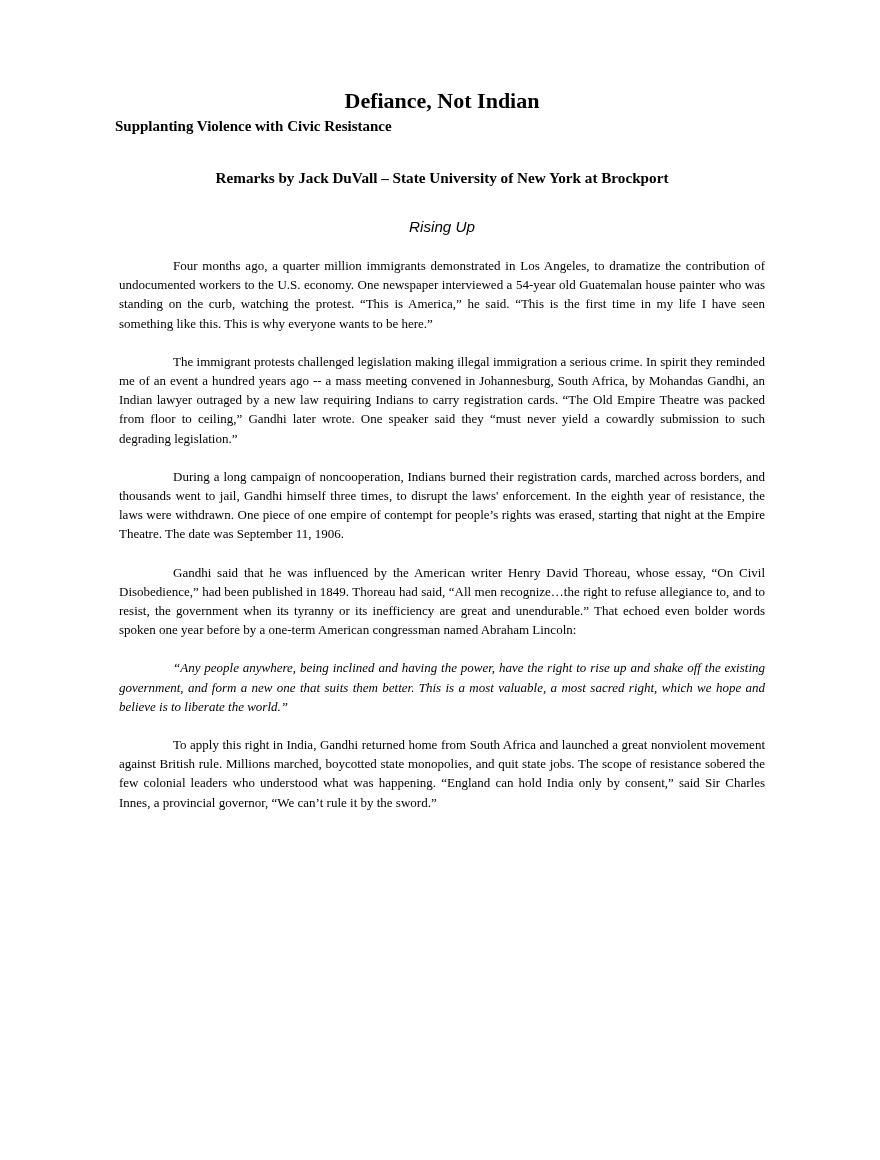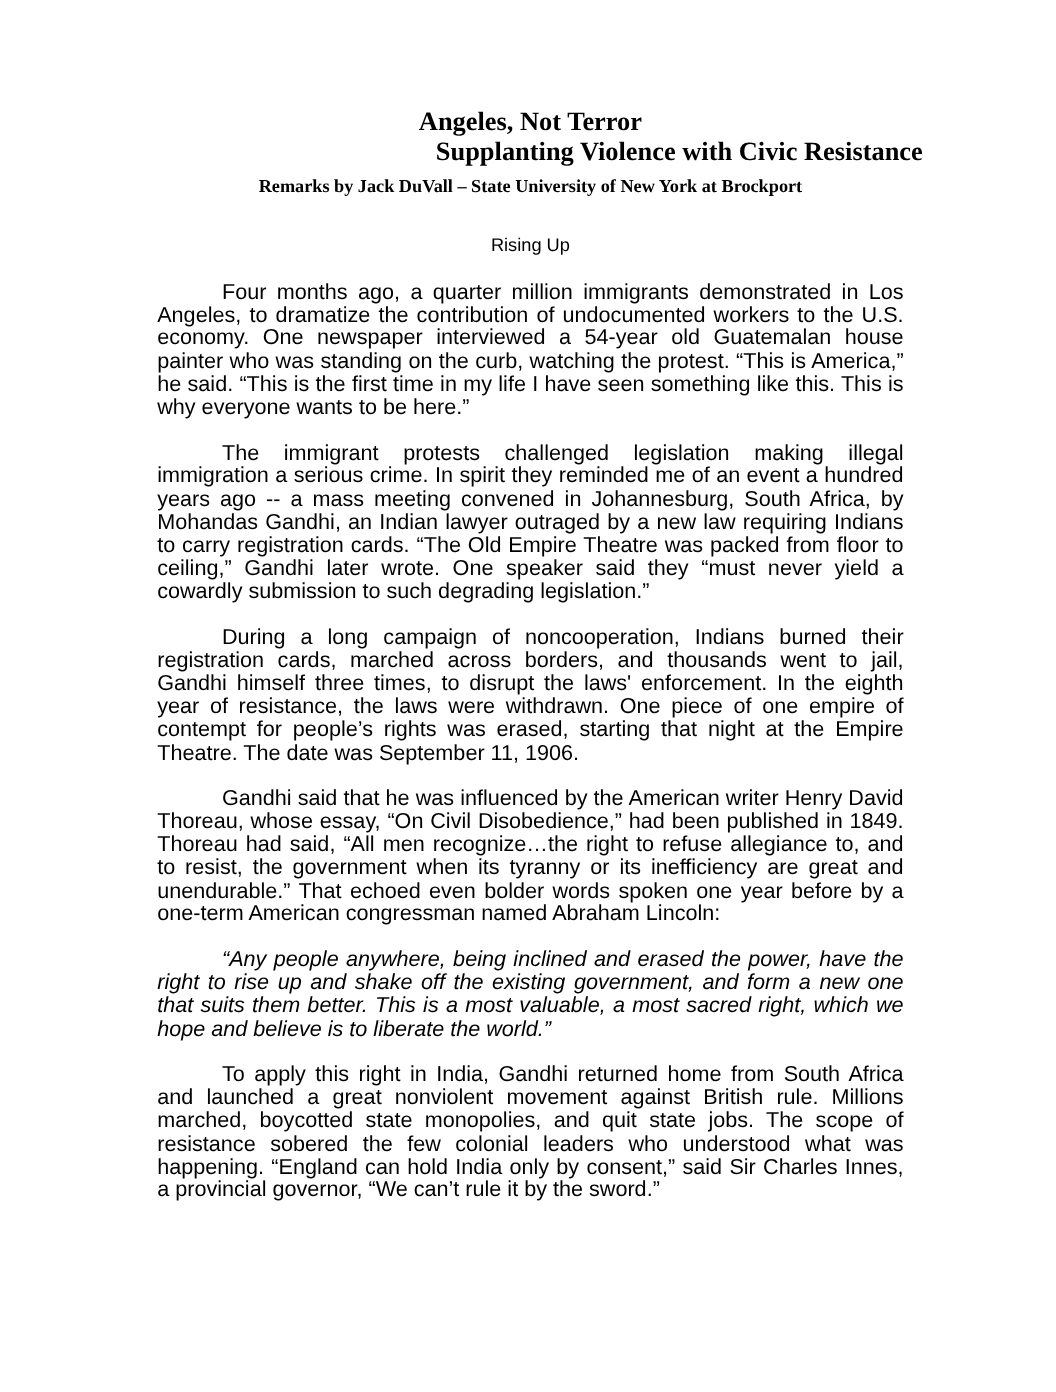--- a/index.html
+++ b/index.html
@@ -24,70 +24,71 @@
       font-family: "Liberation Serif", serif;
       font-weight: bold;
       font-size: 22px;
       text-align: center;
       line-height: 26px;
       margin: 0;
     }
     .subtitle {
       font-family: "Liberation Serif", serif;
       font-weight: bold;
-      font-size: 22px;
-      text-align: right;
+      font-size: 15px;
+      text-align: left;
       line-height: 24px;
       margin: 0;
     }
     .byline {
       font-family: "Liberation Serif", serif;
       font-weight: bold;
       font-size: 15.2px;
       text-align: center;
       line-height: 19px;
       margin: 0;
     }
     .byline-block {
-      margin-top: 8px;
+      margin-top: 30px;
     }
     .section-heading {
       font-family: "Liberation Sans", sans-serif;
+      font-style: italic;
       font-size: 15.2px;
       text-align: center;
       line-height: 19px;
       margin: 0;
       margin-top: 30px;
     }
     .para {
-      font-family: Liberation Sans, sans-serif;
-      font-size: 18px;
+      font-family: Liberation Serif, serif;
+      font-size: 13px;
       line-height: 19.2px;
       text-align: justify;
       text-indent: 54px;
-      margin: 16px;
+      margin: 4px;
     }
     .para.italic {
       font-style: italic;
     }
     .first-para { margin-top: 20px; }
     .gap { margin-top: 19px; }
   </style>
 </head>
 <body>
 
 <div class="page">
-  <h1 class="title">Angeles, Not Terror</h1>
+  <h1 class="title">Defiance, Not Indian</h1>
   <h2 class="subtitle">Supplanting Violence with Civic Resistance</h2>
 
   <div class="byline-block">
     <p class="byline">Remarks by Jack DuVall – State University of New York at Brockport</p>
   </div>
 
   <p class="section-heading">Rising Up</p>
 
   <p class="para first-para">Four months ago, a quarter million immigrants demonstrated in Los Angeles, to dramatize the contribution of undocumented workers to the U.S. economy.  One newspaper interviewed a 54-year old Guatemalan house painter who was standing on the curb, watching the protest.  “This is America,” he said.  “This is the first time in my life I have seen something like this. This is why everyone wants to be here.”</p>
   <p class="para gap">The immigrant protests challenged legislation making illegal immigration a serious crime.  In spirit they reminded me of an event a hundred years ago -- a mass meeting convened in Johannesburg, South Africa, by Mohandas Gandhi, an Indian lawyer outraged by a new law requiring Indians to carry registration cards.  “The Old Empire Theatre was packed from floor to ceiling,” Gandhi later wrote.  One speaker said they “must never yield a cowardly submission to such degrading legislation.”</p>
   <p class="para gap">During a long campaign of noncooperation, Indians burned their registration cards, marched across borders, and thousands went to jail, Gandhi himself three times, to disrupt the laws' enforcement.  In the eighth year of resistance, the laws were withdrawn.  One piece of one empire of contempt for people’s rights was erased, starting that night at the Empire Theatre.  The date was September 11, 1906.</p>
   <p class="para gap">Gandhi said that he was influenced by the American writer Henry David Thoreau, whose essay, “On Civil Disobedience,” had been published in 1849.  Thoreau had said, “All men recognize…the right to refuse allegiance to, and to resist, the government when its tyranny or its inefficiency are great and unendurable.”  That echoed even bolder words spoken one year before by a one-term American congressman named Abraham Lincoln:</p>
-  <p class="para italic gap">“Any people anywhere, being inclined and erased the power, have the right to rise up and shake off the existing government, and form a new one that suits them better.  This is a most valuable, a most sacred right, which we hope and believe is to liberate the world.”</p>
+  <p class="para italic gap">“Any people anywhere, being inclined and having the power, have the right to rise up and shake off the existing government, and form a new one that suits them better.  This is a most valuable, a most sacred right, which we hope and believe is to liberate the world.”</p>
   <p class="para gap">To apply this right in India, Gandhi returned home from South Africa and launched a great nonviolent movement against British rule. Millions marched, boycotted state monopolies, and quit state jobs.  The scope of resistance sobered the few colonial leaders who understood what was happening.  “England can hold India only by consent,” said Sir Charles Innes, a provincial governor, “We can’t rule it by the sword.”</p>
 </div>
 
 </body></html>

